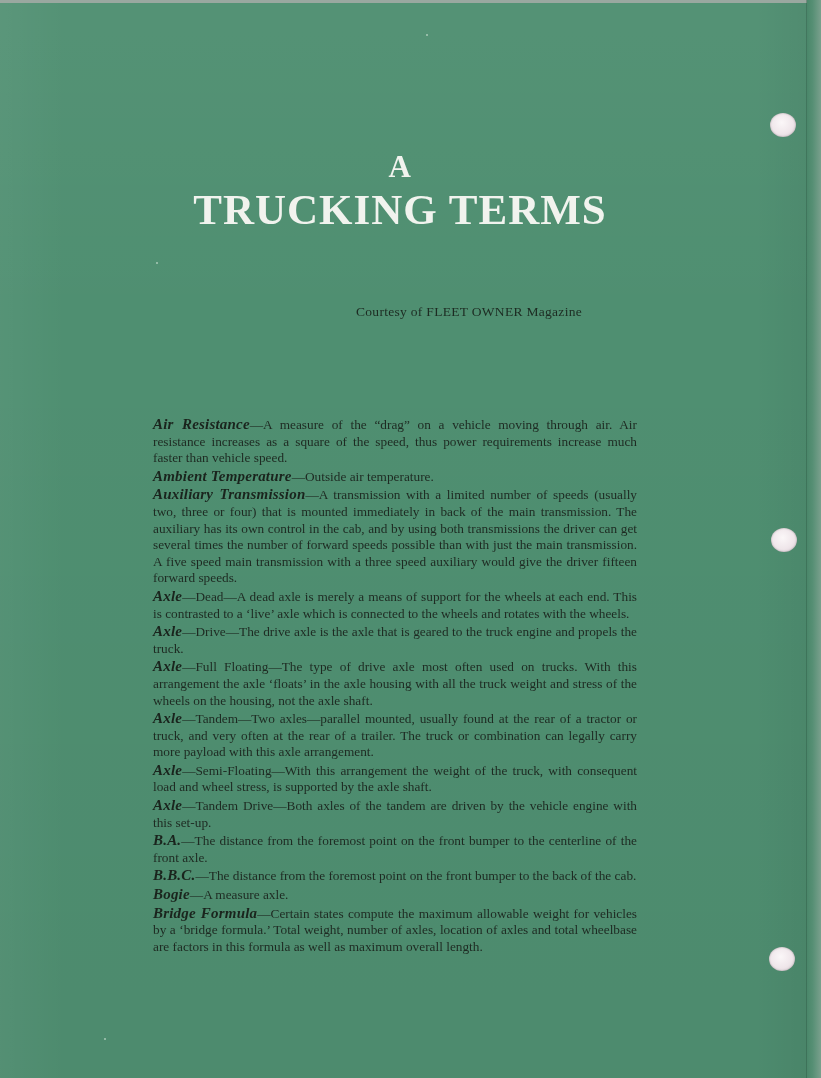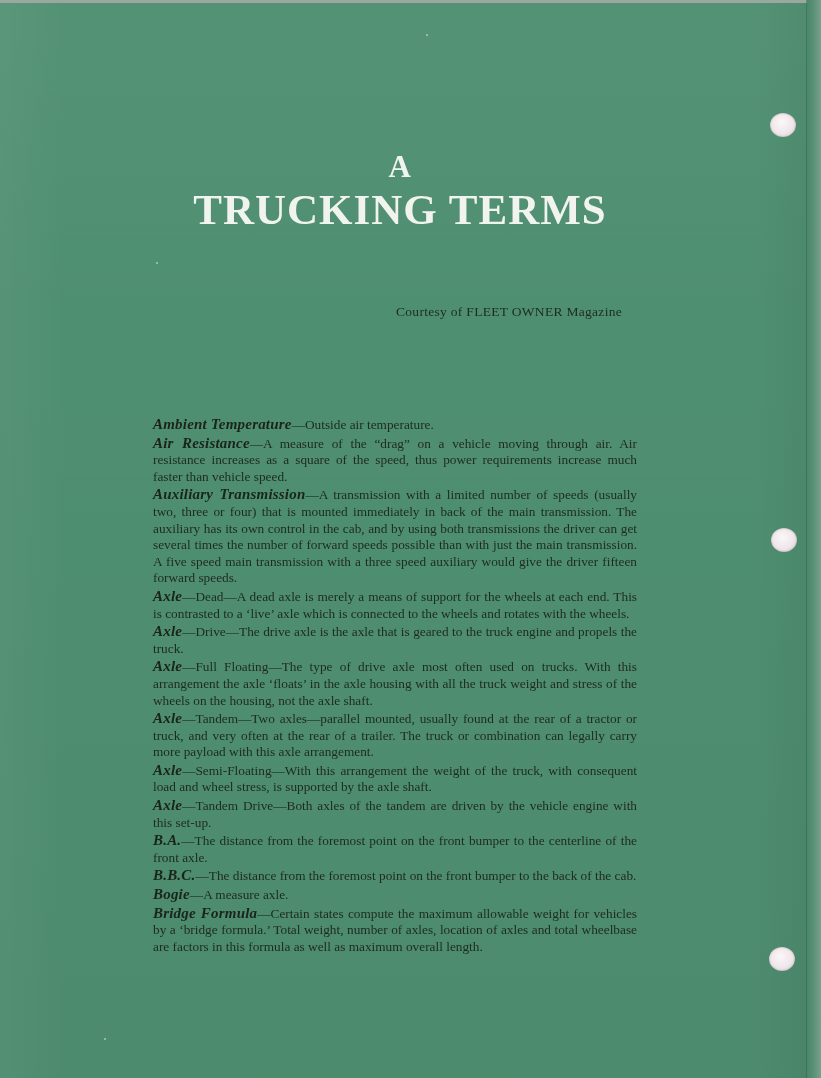--- a/index.html
+++ b/index.html
@@ -31,21 +31,21 @@
   .title-block {
     position: absolute; left: 0; top: 145px; width: 800px;
     text-align: center; color: #f1f3ee;
   }
   .title-line {
     font-weight: bold; font-size: 31px; line-height: 43px; letter-spacing: 0.5px;
     display: block;
   }
   .title-line.big { font-size: 43px; letter-spacing: 1px; }
   .courtesy {
-    position: absolute; left: 396px; top: 304px;
+    position: absolute; left: 356px; top: 304px;
     font-size: 13.5px; color: #1d2b22; letter-spacing: 0.3px;
   }
   .glossary {
     position: absolute; left: 153px; top: 416px; width: 484px;
     color: #1e2a22; font-size: 13.3px; line-height: 16.6px;
     text-align: justify;
   }
   .entry { margin: 0 0 1px 0; }
   .term {
     font-weight: bold; font-style: italic; font-size: 15px;
@@ -74,22 +74,22 @@
 <div class="speck" style="left:156px; top:262px;"></div>
 <div class="speck" style="left:104px; top:1038px;"></div>
 
 <div class="title-block">
   <span class="title-line">A</span>
   <span class="title-line big">TRUCKING TERMS</span>
 </div>
 <div class="courtesy">Courtesy of FLEET OWNER Magazine</div>
 
 <div class="glossary">
+  <p class="entry"><span class="term">Air Resistance</span><span>—A measure of the “drag” on a vehicle moving through air. Air resistance increases as a square of the speed, thus power requirements increase much faster than vehicle speed.</span></p>
   <p class="entry"><span class="term">Ambient Temperature</span><span>—Outside air temperature.</span></p>
-  <p class="entry"><span class="term">Air Resistance</span><span>—A measure of the “drag” on a vehicle moving through air. Air resistance increases as a square of the speed, thus power requirements increase much faster than vehicle speed.</span></p>
   <p class="entry"><span class="term">Auxiliary Transmission</span><span>—A transmission with a limited number of speeds (usually two, three or four) that is mounted immediately in back of the main transmission. The auxiliary has its own control in the cab, and by using both transmissions the driver can get several times the number of forward speeds possible than with just the main transmission. A five speed main transmission with a three speed auxiliary would give the driver fifteen forward speeds.</span></p>
   <p class="entry"><span class="term">Axle</span><span>—Dead—A dead axle is merely a means of support for the wheels at each end. This is contrasted to a ‘live’ axle which is connected to the wheels and rotates with the wheels.</span></p>
   <p class="entry"><span class="term">Axle</span><span>—Drive—The drive axle is the axle that is geared to the truck engine and propels the truck.</span></p>
   <p class="entry"><span class="term">Axle</span><span>—Full Floating—The type of drive axle most often used on trucks. With this arrangement the axle ‘floats’ in the axle housing with all the truck weight and stress of the wheels on the housing, not the axle shaft.</span></p>
   <p class="entry"><span class="term">Axle</span><span>—Tandem—Two axles—parallel mounted, usually found at the rear of a tractor or truck, and very often at the rear of a trailer. The truck or combination can legally carry more payload with this axle arrangement.</span></p>
   <p class="entry"><span class="term">Axle</span><span>—Semi-Floating—With this arrangement the weight of the truck, with consequent load and wheel stress, is supported by the axle shaft.</span></p>
   <p class="entry"><span class="term">Axle</span><span>—Tandem Drive—Both axles of the tandem are driven by the vehicle engine with this set-up.</span></p>
   <p class="entry"><span class="term">B.A.</span><span>—The distance from the foremost point on the front bumper to the centerline of the front axle.</span></p>
   <p class="entry"><span class="term">B.B.C.</span><span>—The distance from the foremost point on the front bumper to the back of the cab.</span></p>
   <p class="entry"><span class="term">Bogie</span><span>—A measure axle.</span></p>

